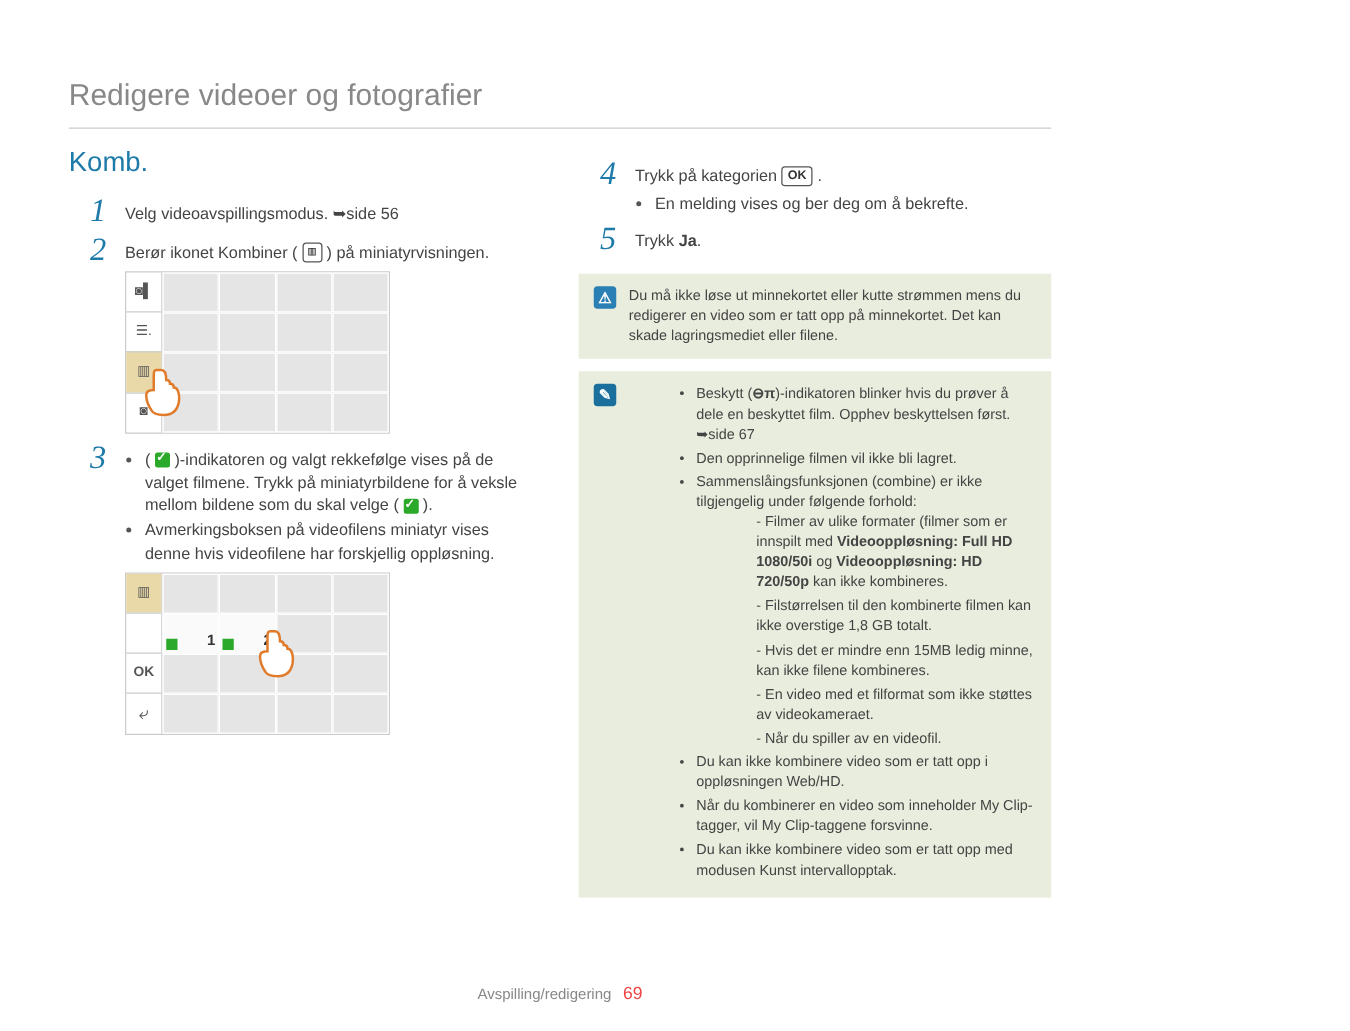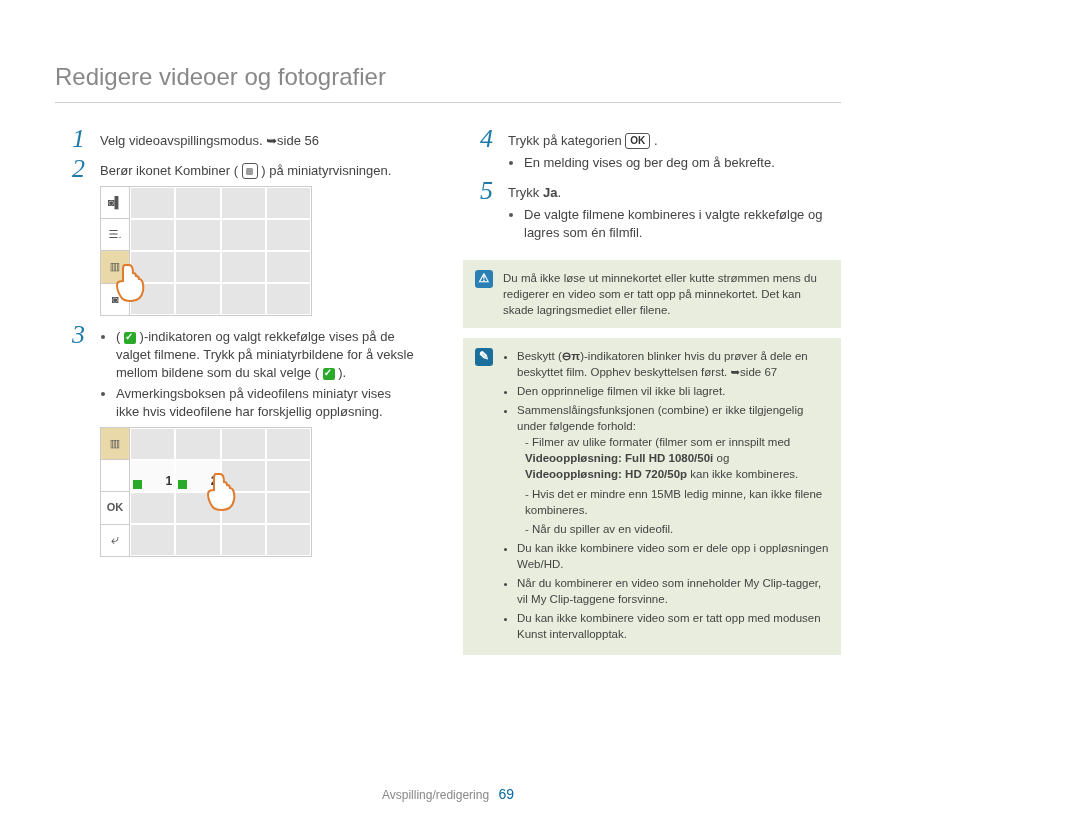--- a/index.html
+++ b/index.html
@@ -169,34 +169,34 @@
     color:#fff;
     display:flex;
     align-items:center;
     justify-content:center;
     font-size:12px;
     font-weight:bold;
   }
   .note.info .note-icon{ background:#2a7fb5; }
   .note.tip  .note-icon{ background:#1a6f9c; }
   .note ul{ margin:0; padding-left:14px; }
-  .note ul li{ margin-bottom:3px; }
+  .note ul li{ margin-bottom:3px;margin-left:40px; }
   .note ul ul { list-style: none; padding-left: 8px; }
   .note ul ul li::before{ content:"- "; color:#555; }
 
   .footer{
     position:absolute;
     bottom:20px;
     left:0; right:0;
     text-align:center;
     font-size:12px;
     color:#888;
   }
   .footer .pn{
-    color:#0369a1;
+    color:#ef4444;
     font-size:14px;
     margin-left:6px;
   }
   .sel-num{
     position:absolute; right:2px; bottom:1px;
     font-weight:bold; color:#333; font-size:12px;
   }
   .sel-box{
     position:absolute; left:2px; bottom:2px;
     width:9px;height:9px; background:#2aa92a;
@@ -204,20 +204,21 @@
 </style>
 </head>
 <body>
 
 <div class="page">
   <h1 class="page-title">Redigere videoer og fotografier</h1>
 
   <div class="columns">
 
     <div class="col">
+      <h2 class="section-title">Komb.</h2>
 
       <ol class="steps">
         <li>
           <span>Velg videoavspillingsmodus. ➥side 56</span>
         </li>
 
         <li>
           <span>Berør ikonet Kombiner ( </span>
           <span class="inline-icon combine">▥</span>
           <span> ) på miniatyrvisningen.</span>
@@ -252,21 +253,21 @@
               <path d="M20 8 q-2 0 -2 4 v12 q-6 0 -6 4 q0 6 4 12 q2 4 10 4 q10 0 12 -10 q1 -6 -1 -10 q-1 -2 -3 -2 q0 -3 -3 -3 q0 -3 -3 -3 q0 -8 -4 -8 z" fill="#fff" stroke="#e07b2c" stroke-width="2"></path>
             </svg>
           </div>
         </li>
 
         <li>
           <ul class="sub">
             <li>
               <span>( </span><span class="green-check"></span><span> )-indikatoren og valgt rekkefølge vises på de valget filmene. Trykk på miniatyrbildene for å veksle mellom bildene som du skal velge ( </span><span class="green-check"></span><span> ).</span>
             </li>
-            <li>Avmerkingsboksen på videofilens miniatyr vises ikke hvis videofilene har forskjellig oppløsning.</li>
+            <li>Avmerkingsboksen på videofilens miniatyr vises denne hvis videofilene har forskjellig oppløsning.</li>
           </ul>
 
           
           <div class="shot" style="position:relative;">
             <div class="side">
               <div class="s-ic active">▥</div>
               <div class="s-ic"></div>
               <div class="s-ic" style="font-weight:bold;">OK</div>
               <div class="s-ic" style="font-size:14px;">⤶</div>
             </div>
@@ -307,23 +308,20 @@
         <li>
           <span>Trykk på kategorien </span>
           <span class="inline-icon">OK</span>
           <span> .</span>
           <ul class="sub">
             <li>En melding vises og ber deg om å bekrefte.</li>
           </ul>
         </li>
         <li>
           <span>Trykk </span><b>Ja</b><span>.</span>
-          <ul class="sub">
-            <li>De valgte filmene kombineres i valgte rekkefølge og lagres som én filmfil.</li>
-          </ul>
         </li>
       </ol>
 
       <div class="note info">
         <div class="note-icon">⚠</div>
         <div>Du må ikke løse ut minnekortet eller kutte strømmen mens du redigerer en video som er tatt opp på minnekortet. Det kan skade lagringsmediet eller filene.</div>
       </div>
 
       <div class="note tip">
         <div class="note-icon">✎</div>
@@ -332,25 +330,27 @@
             <li>
               <span>Beskytt (</span><b>⊖π</b><span>)-indikatoren blinker hvis du prøver å dele en beskyttet film. Opphev beskyttelsen først. ➥side 67</span>
             </li>
             <li>Den opprinnelige filmen vil ikke bli lagret.</li>
             <li>
               <span>Sammenslåingsfunksjonen (combine) er ikke tilgjengelig under følgende forhold:</span>
               <ul>
                 <li>
                   <span>Filmer av ulike formater (filmer som er innspilt med </span><b>Videooppløsning: Full HD 1080/50i</b><span> og </span><b>Videooppløsning: HD 720/50p</b><span> kan ikke kombineres.</span>
                 </li>
+                <li>Filstørrelsen til den kombinerte filmen kan ikke overstige 1,8 GB totalt.</li>
                 <li>Hvis det er mindre enn 15MB ledig minne, kan ikke filene kombineres.</li>
+                <li>En video med et filformat som ikke støttes av videokameraet.</li>
                 <li>Når du spiller av en videofil.</li>
               </ul>
             </li>
-            <li>Du kan ikke kombinere video som er dele opp i oppløsningen Web/HD.</li>
+            <li>Du kan ikke kombinere video som er tatt opp i oppløsningen Web/HD.</li>
             <li>Når du kombinerer en video som inneholder My Clip-tagger, vil My Clip-taggene forsvinne.</li>
             <li>Du kan ikke kombinere video som er tatt opp med modusen Kunst intervallopptak.</li>
           </ul>
         </div>
       </div>
     </div>
   </div>
 
   <div class="footer">
     <span>Avspilling/redigering</span>

